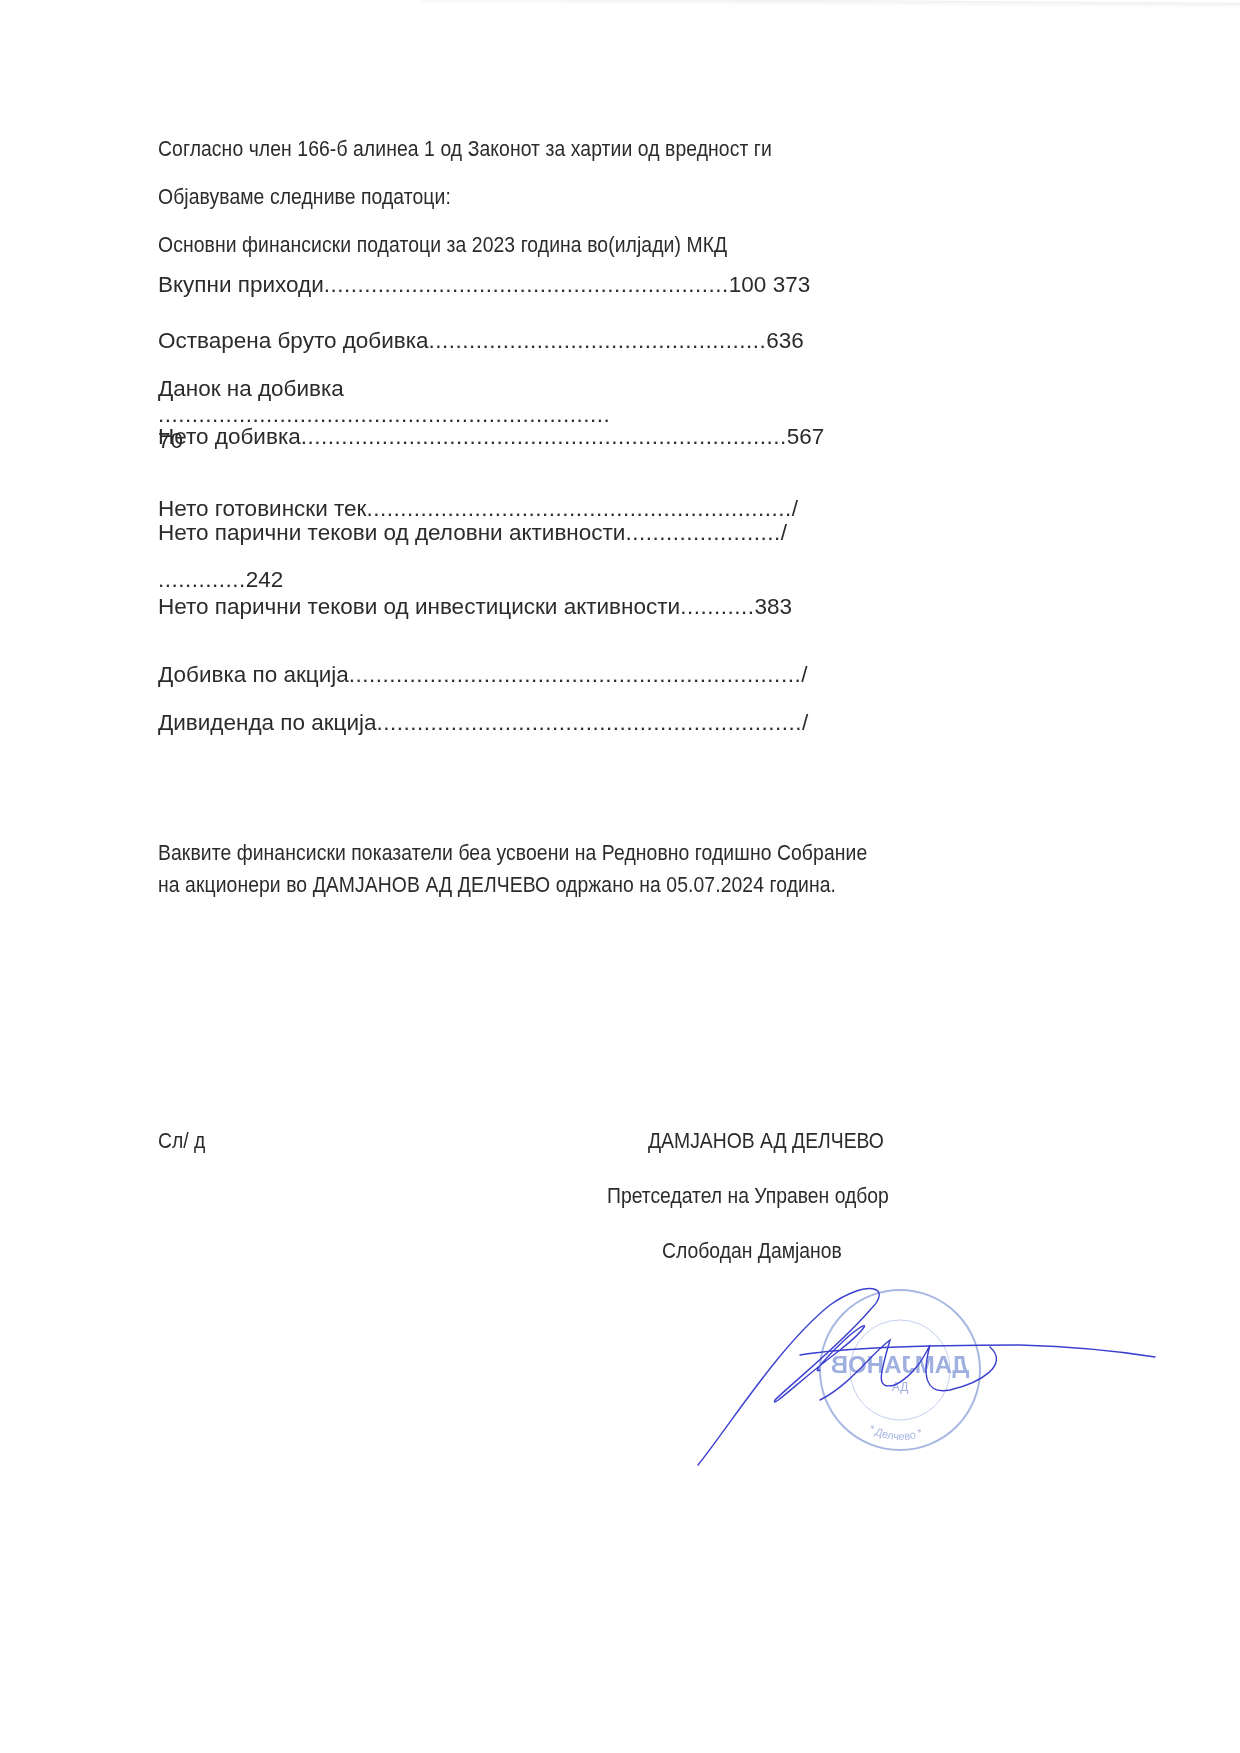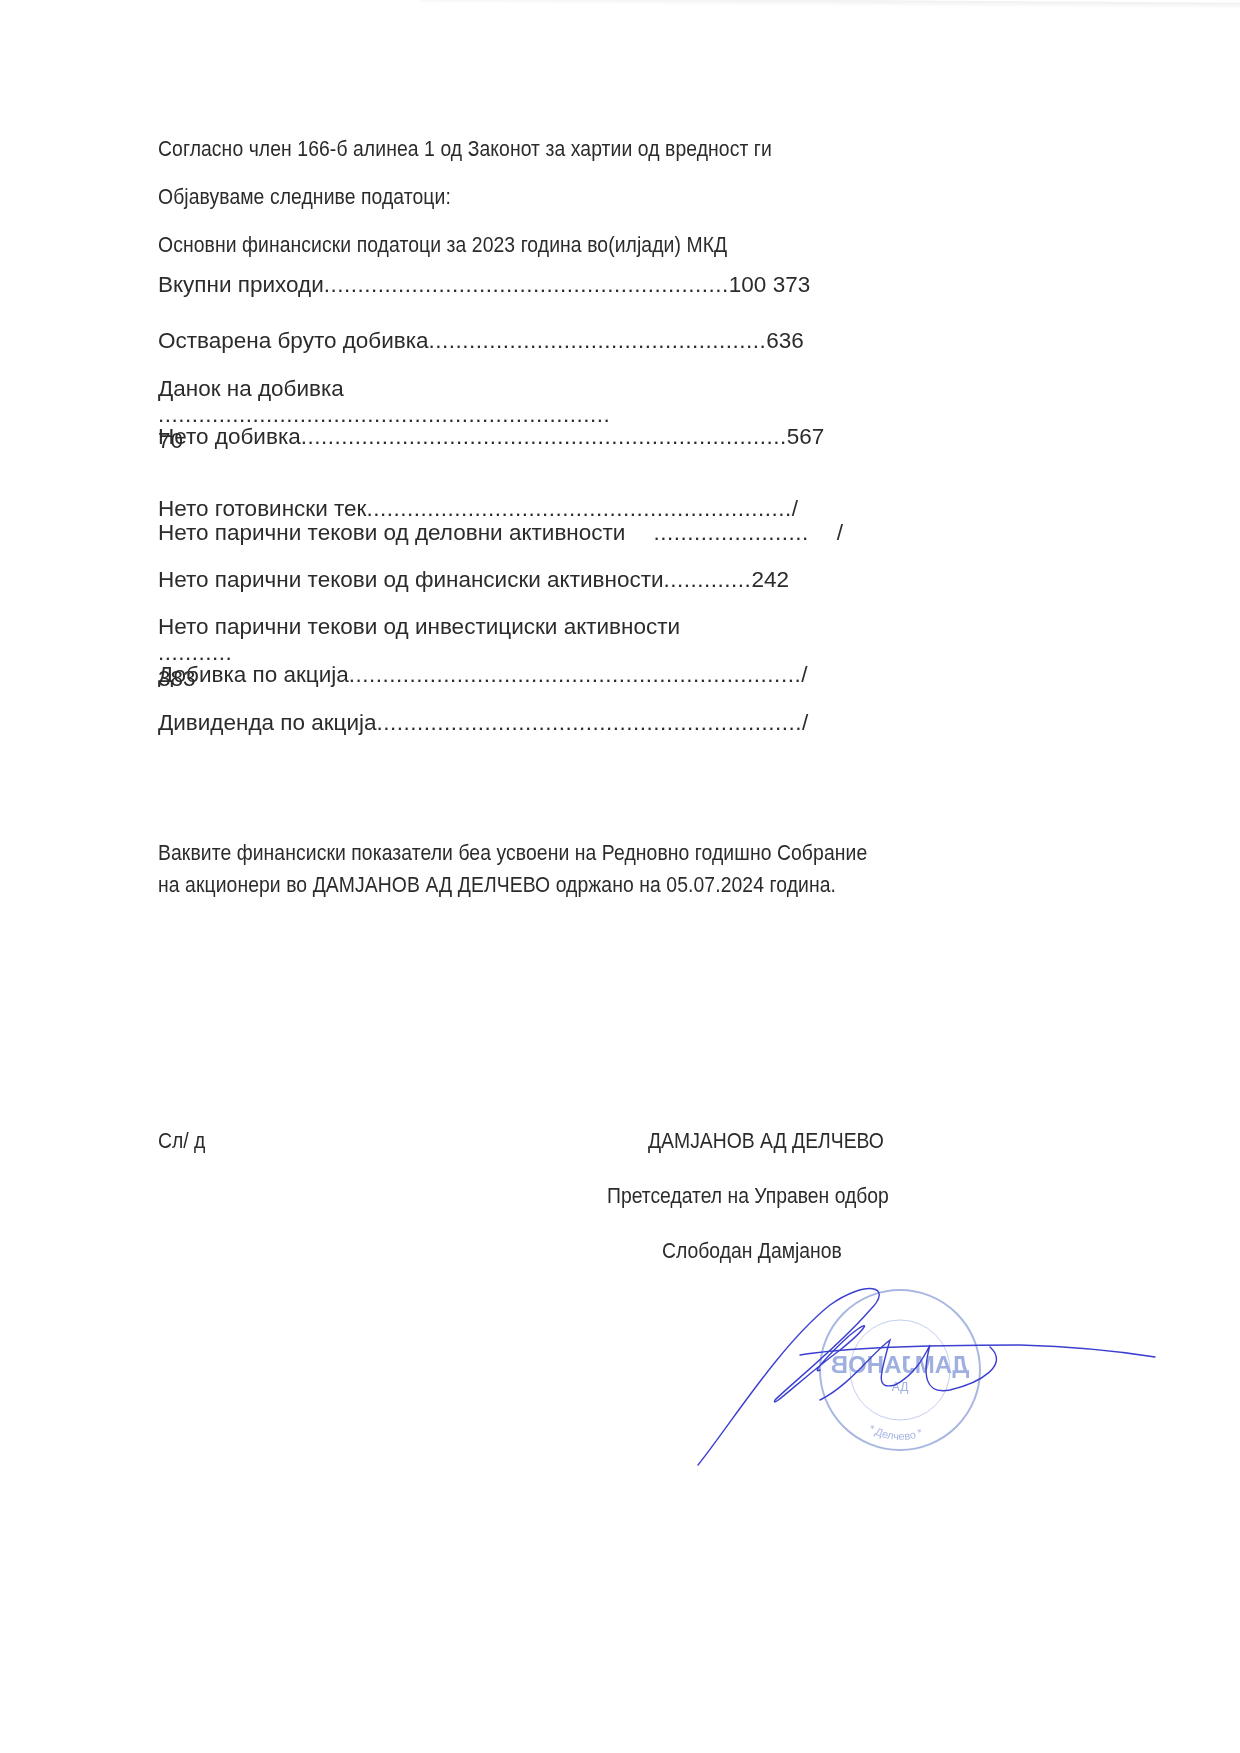--- a/index.html
+++ b/index.html
@@ -44,31 +44,30 @@
     <div class="row" style="top: 424px;">
       <span class="lbl">Нето добивка</span>
       <span class="dots">........................................................................</span>
       <span>567</span>
     </div>
     <div class="row" style="top: 496px;">
       <span class="lbl">Нето готовински тек</span>
       <span class="dots">...............................................................</span>
       <span>/</span>
     </div>
-    <div class="row" style="top: 520px; gap: 28px;">
+    <div class="row" style="top: 520px;">
       <span class="lbl">Нето парични текови од деловни активности</span>
       <span class="dots">.......................</span>
       <span>/</span>
     </div>
     <div class="row" style="top: 567px;">
-      <span class="lbl">Нето парични текови од финансиски активности</span>
       <span class="dots">.............</span>
       <span>242</span>
     </div>
-    <div class="row" style="top: 614px; flex-direction: column;">
+    <div class="row" style="top: 594px;">
       <span class="lbl">Нето парични текови од инвестициски активности</span>
       <span class="dots">...........</span>
       <span>383</span>
     </div>
     <div class="row" style="top: 662px;">
       <span class="lbl">Добивка по акција</span>
       <span class="dots">...................................................................</span>
       <span>/</span>
     </div>
     <div class="row" style="top: 710px; justify-content: space-between;">

